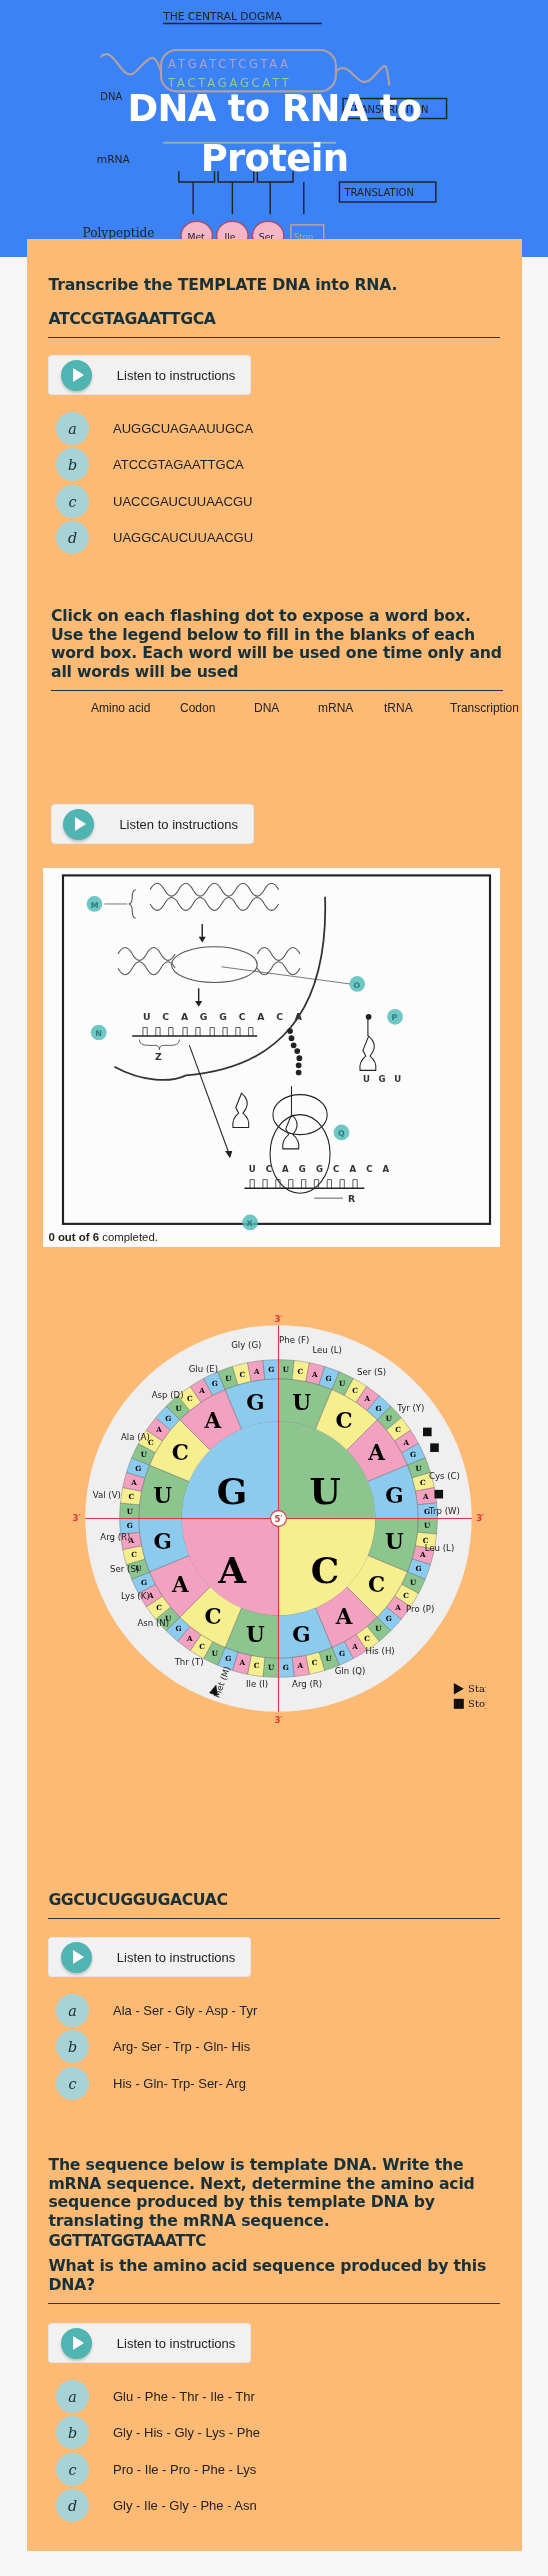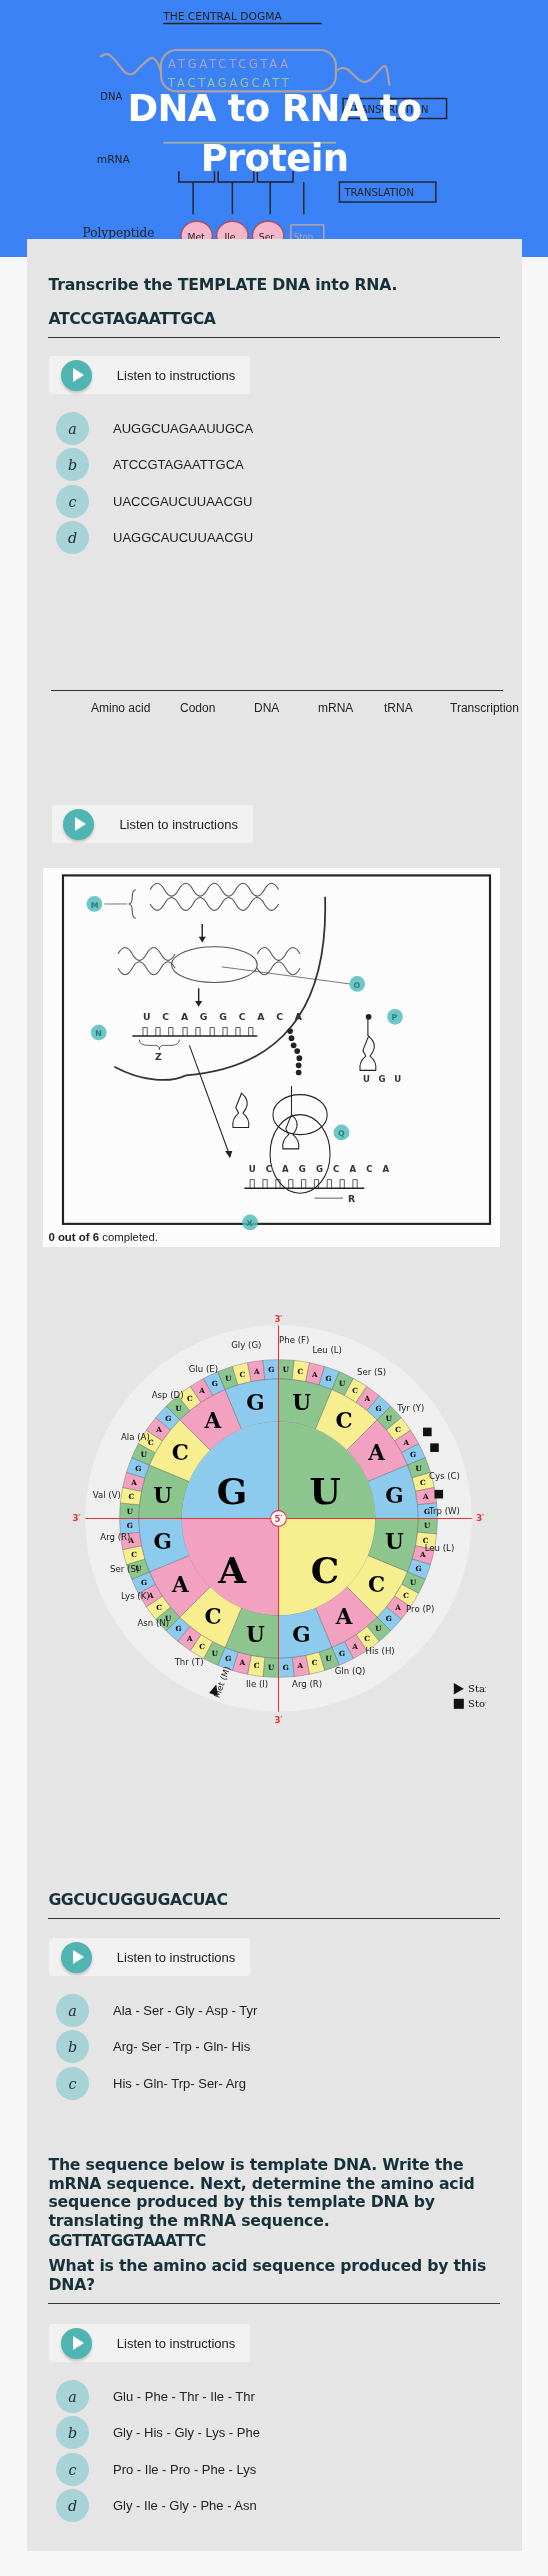--- a/index.html
+++ b/index.html
@@ -1,21 +1,21 @@
 <!DOCTYPE html>
 <html style="font-size:11.4px"><head>
 <meta charset="utf-8">
 <style>
   * { box-sizing: border-box; margin: 0; padding: 0; }
   html, body { width: 549px; background: #f7f7f7; font-family: "Liberation Sans", sans-serif; color: #1c2e33; }
   .header { position: relative; width: 549px; height: 257px; background: #3b82f6; overflow: hidden; }
   .header svg.sketch { position: absolute; left: 0; top: 0; }
   .header-title { position: absolute; left: 0; right: 0; top: 84px; text-align: center; color: #fff;
     font-family: "DejaVu Sans", sans-serif; font-weight: bold; font-size: 37px; line-height: 50px; letter-spacing: -0.7px; padding: 0 100px; }
-  .card { position: absolute; left: 27px; top: 239px; width: 495px; height: 2312px; background: #e5e5e5; }
+  .card { position: absolute; left: 27px; top: 239px; width: 495px; height: 2312px; background: #fdba74; }
   .abs { position: absolute; }
   .q-title { font-family: "DejaVu Sans", sans-serif; font-weight: bold; color: #17313a; font-size: 15.7px; line-height: 18.6px; letter-spacing: -0.2px; }
   .seq { font-family: "DejaVu Sans", sans-serif; font-weight: bold; color: #17313a; font-size: 15.7px; letter-spacing: -0.4px; }
   .rule { position: absolute; left: 0; width: 452px; height: 1.4px; background: #333; }
   .listen { position: absolute; width: 203px; height: 40px; background: #f1f1f1; border-radius: 3.6px; border: 0.7px solid #e6e6e6; display: flex; align-items: center; cursor: pointer; }
   .listen .play { width: 31px; height: 31px; border-radius: 50%; background: #50b4b2; margin-left: 11.4px; display: flex; align-items: center; justify-content: center; box-shadow: 0 2.1px 2.9px rgba(0,0,0,0.2); }
   .listen .play::after { content: ""; display: block; border-left: 11.4px solid #fff; border-top: 7.9px solid transparent; border-bottom: 7.9px solid transparent; margin-left: 3.6px; }
   .listen .lbl { margin-left: 25px; font-size: 13px; color: #222; }
   .opt { position: absolute; left: 8.6px; height: 33px; display: flex; align-items: center; cursor: pointer; }
   .opt .badge { width: 33px; height: 33px; border-radius: 50%; background: #a7d3d6; display: flex; align-items: center; justify-content: center;
@@ -86,20 +86,21 @@
   </div>
   <div class="opt" style="left:29px; top:246px;">
     <span class="badge">c</span>
     <span class="txt">UACCGAUCUUAACGU</span>
   </div>
   <div class="opt" style="left:29px; top:282px;">
     <span class="badge">d</span>
     <span class="txt">UAGGCAUCUUAACGU</span>
   </div>
 
+  <div class="abs q-title" style="left:24px; top:368px; width:457px;">Click on each flashing dot to expose a word box. Use the legend below to fill in the blanks of each word box. Each word will be used one time only and all words will be used</div>
   <div class="rule" style="left:24px; top:451px;"></div>
   <div class="legend" style="left:24px;">
     <span style="width:89px">Amino acid</span>
     <span style="width:74px">Codon</span>
     <span style="width:64px">DNA</span>
     <span style="width:66px">mRNA</span>
     <span style="width:66px">tRNA</span>
     <span>Transcription</span>
   </div>
   <div class="listen" style="left:24px; top:565px;">

